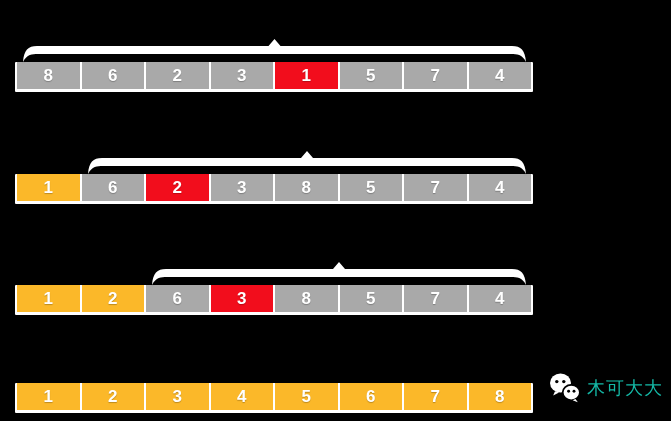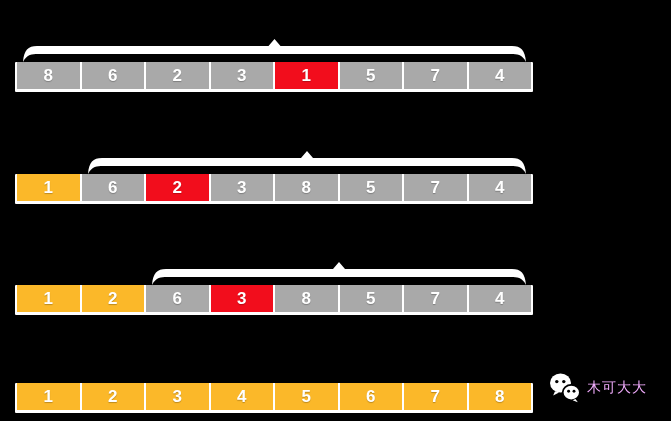--- a/index.html
+++ b/index.html
@@ -59,22 +59,22 @@
   }
   .watermark {
     position: absolute;
     left: 549px;
     top: 372px;
     display: flex;
     align-items: center;
     gap: 6px;
   }
   .watermark-text {
-    color: #f0abfc;
-    font-size: 14px;
+    color: #14b8a6;
+    font-size: 18px;
     letter-spacing: 1px;
     white-space: nowrap;
     font-family: Liberation Serif, serif;
   }
 </style>
 </head>
 <body style="background: rgb(0, 0, 0); --c-unsorted: #A9A9A9; --c-sorted: #FBB829; --c-current: #F20D1C; --c-frame: #FFFFFF; --c-celltext: #FFFFFF;">
 
 <div class="stage">
 

